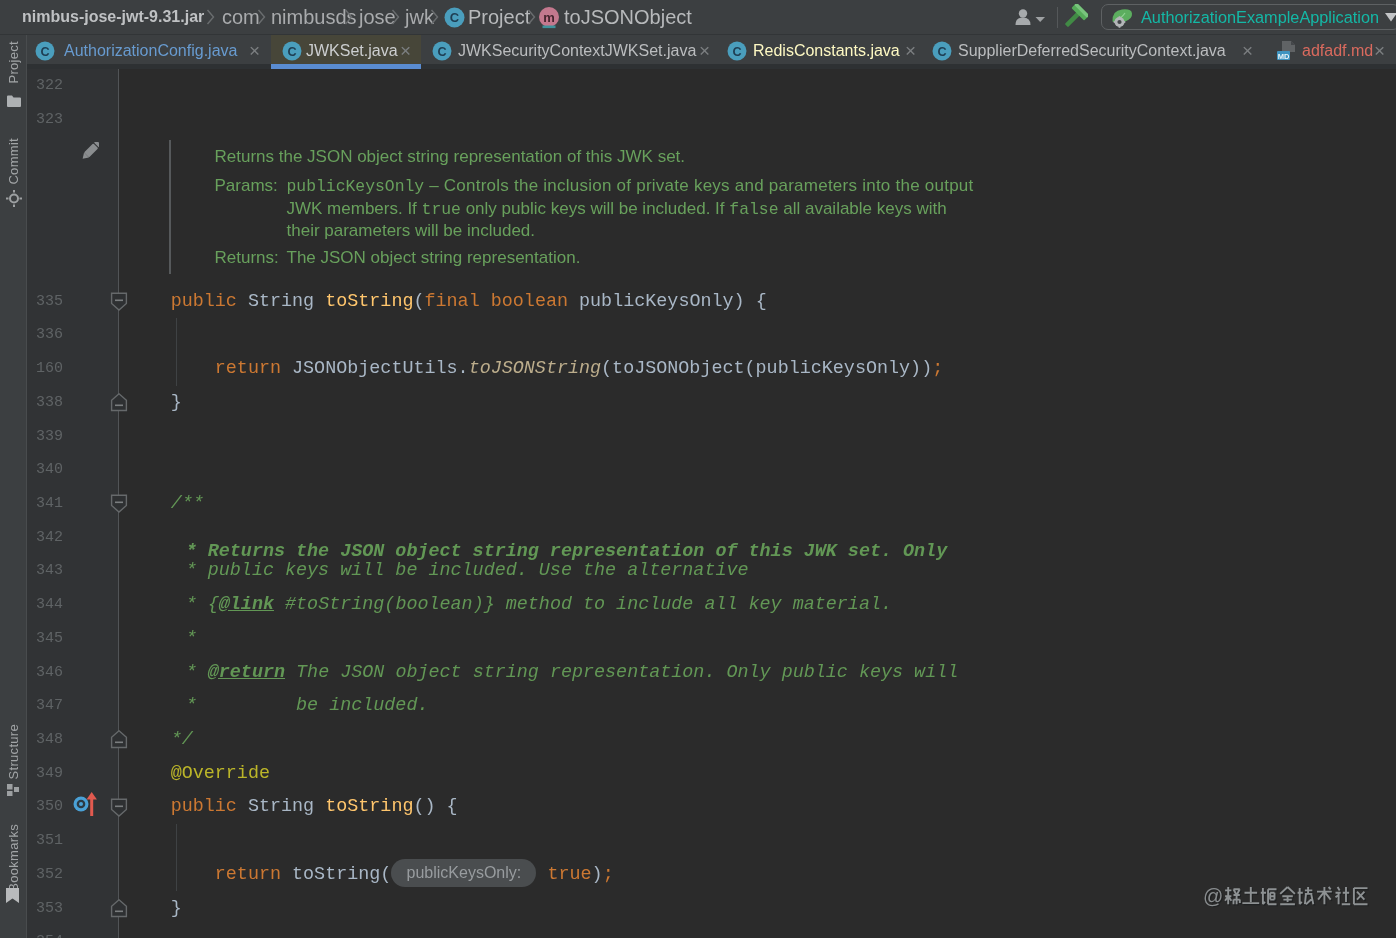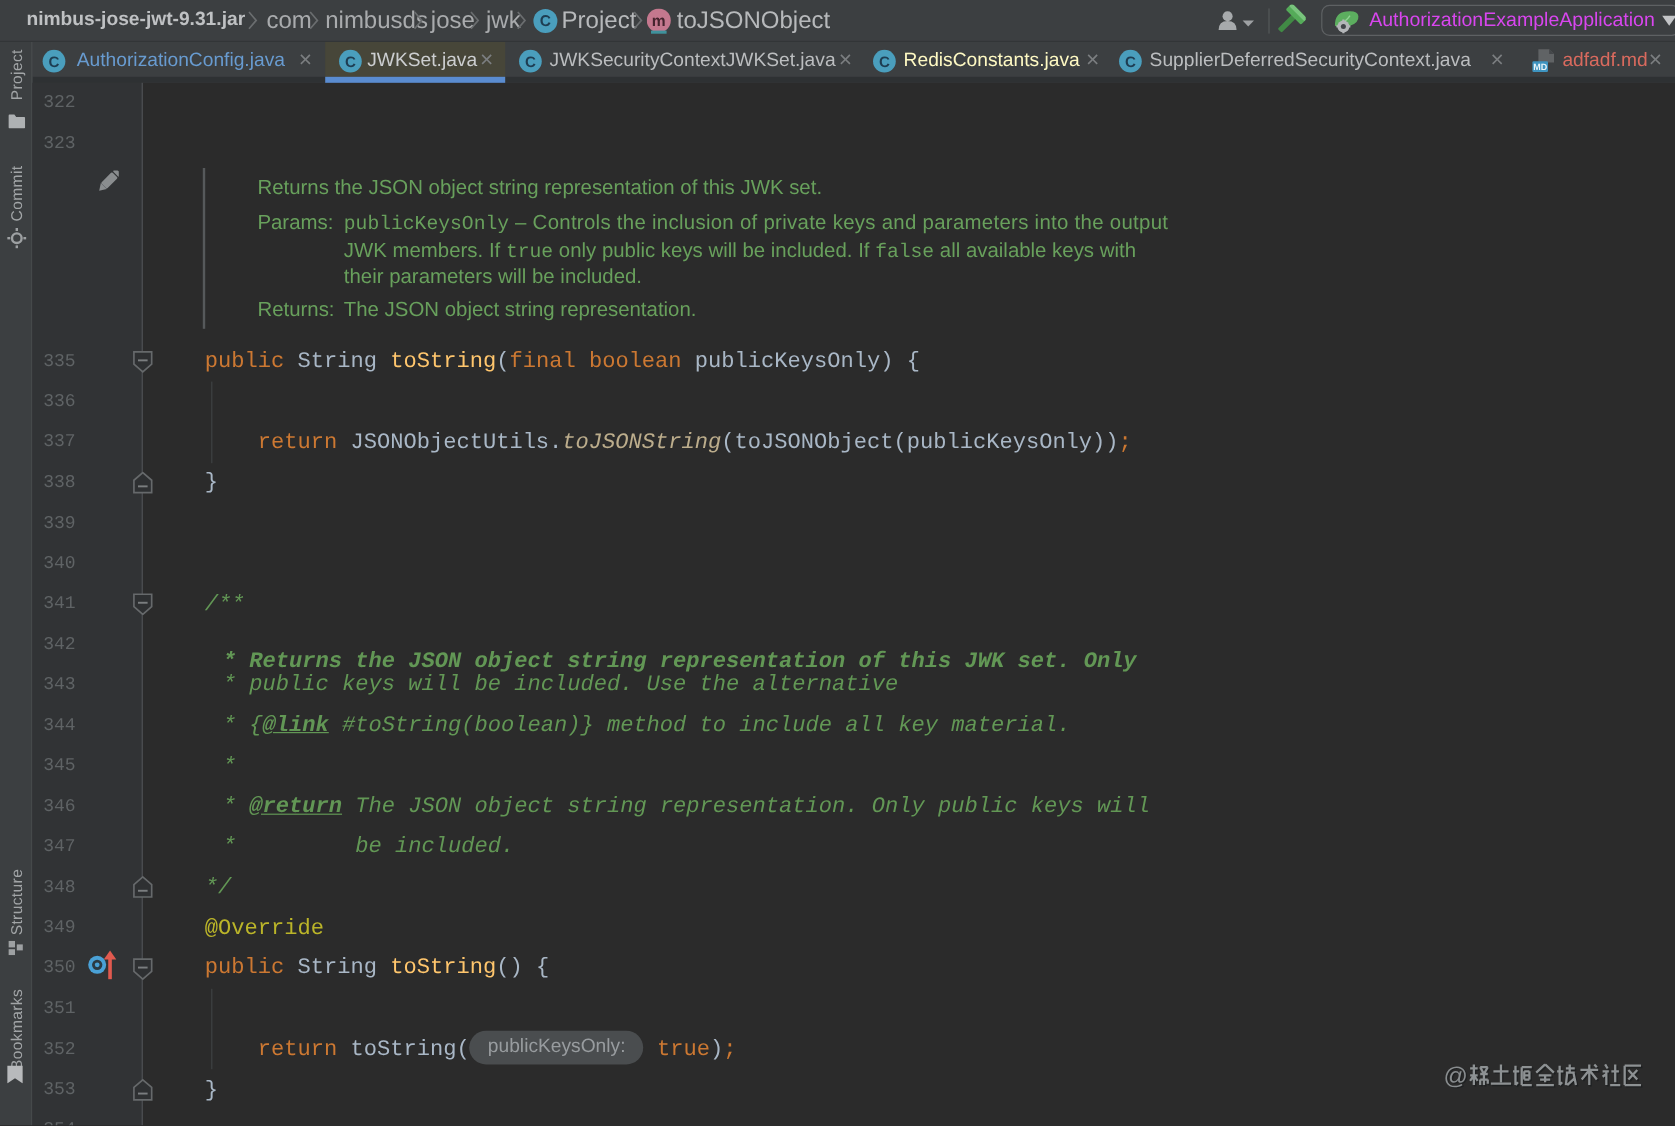--- a/index.html
+++ b/index.html
@@ -103,21 +103,21 @@
       <path d="M3,13.5 Q9,12 13,6" stroke="#8fd492" stroke-width="1.2" fill="none"></path>
       <circle cx="7.5" cy="15" r="5" fill="#b3b6b8"></circle>
       <circle cx="7.5" cy="15" r="2.1" fill="#43464a"></circle>
       <g stroke="#b3b6b8" stroke-width="1.8">
         <line x1="7.5" y1="9.2" x2="7.5" y2="11"></line>
         <line x1="7.5" y1="19" x2="7.5" y2="20.8"></line>
         <line x1="1.7" y1="15" x2="3.5" y2="15"></line>
         <line x1="11.5" y1="15" x2="13.3" y2="15"></line>
       </g>
     </svg>
-  <div class="abs" style="left:1141px;top:4px;height:26px;line-height:26px;font-size:16.3px;color:#d946ef;">AuthorizationExampleApplication</div>
+  <div class="abs" style="left:1141px;top:4px;height:26px;line-height:26px;font-size:16.3px;color:#14b8a6;">AuthorizationExampleApplication</div>
   <svg class="abs" style="left:1385px;top:13px;" width="12" height="9" viewBox="0 0 12 9">
       <path d="M0,0 L12,0 L6,8.5 Z" fill="#c3c5c7"></path>
     </svg>
   <div class="abs" style="left:271px;top:35px;width:150px;height:29px;background:#474639;"></div>
   <div class="abs" style="left:271px;top:64px;width:150px;height:5px;background:#5a8cd0;"></div>
   <svg class="abs tabicon" style="left:35px;top:41px;" width="20" height="20" viewBox="0 0 19 19">
       <circle cx="9.5" cy="9.5" r="9" fill="#4a9ebd"></circle>
       <text x="9.5" y="14" font-size="12" font-weight="bold" fill="#1e3d52" text-anchor="middle" font-family="Liberation Sans,sans-serif">C</text>
     </svg>
   <div class="tab" style="left:64px;top:36px;color:#689bd0;">AuthorizationConfig.java</div>
@@ -173,21 +173,21 @@
       <rect x="0" y="7" width="5.5" height="5" fill="#9da0a2"></rect>
     </svg>
   <div class="vlabel" style="left:6px;top:824px;">Bookmarks</div>
   <svg class="abs" style="left:6px;top:888px;" width="13" height="15" viewBox="0 0 13 15">
       <path d="M0,0 L13,0 L13,15 L6.5,10.5 L0,15 Z" fill="#b8babc"></path>
     </svg>
   <div class="lnum" style="top:69.1px;">322</div>
   <div class="lnum" style="top:102.8px;">323</div>
   <div class="lnum" style="top:284.6px;">335</div>
   <div class="lnum" style="top:318.3px;">336</div>
-  <div class="lnum" style="top:352.0px;">337</div>
+  <div class="lnum" style="top:352.0px;">160</div>
   <div class="lnum" style="top:385.8px;">338</div>
   <div class="lnum" style="top:419.5px;">339</div>
   <div class="lnum" style="top:453.2px;">340</div>
   <div class="lnum" style="top:486.9px;">341</div>
   <div class="lnum" style="top:520.6px;">342</div>
   <div class="lnum" style="top:554.4px;">343</div>
   <div class="lnum" style="top:588.1px;">344</div>
   <div class="lnum" style="top:621.8px;">345</div>
   <div class="lnum" style="top:655.5px;">346</div>
   <div class="lnum" style="top:689.2px;">347</div>

